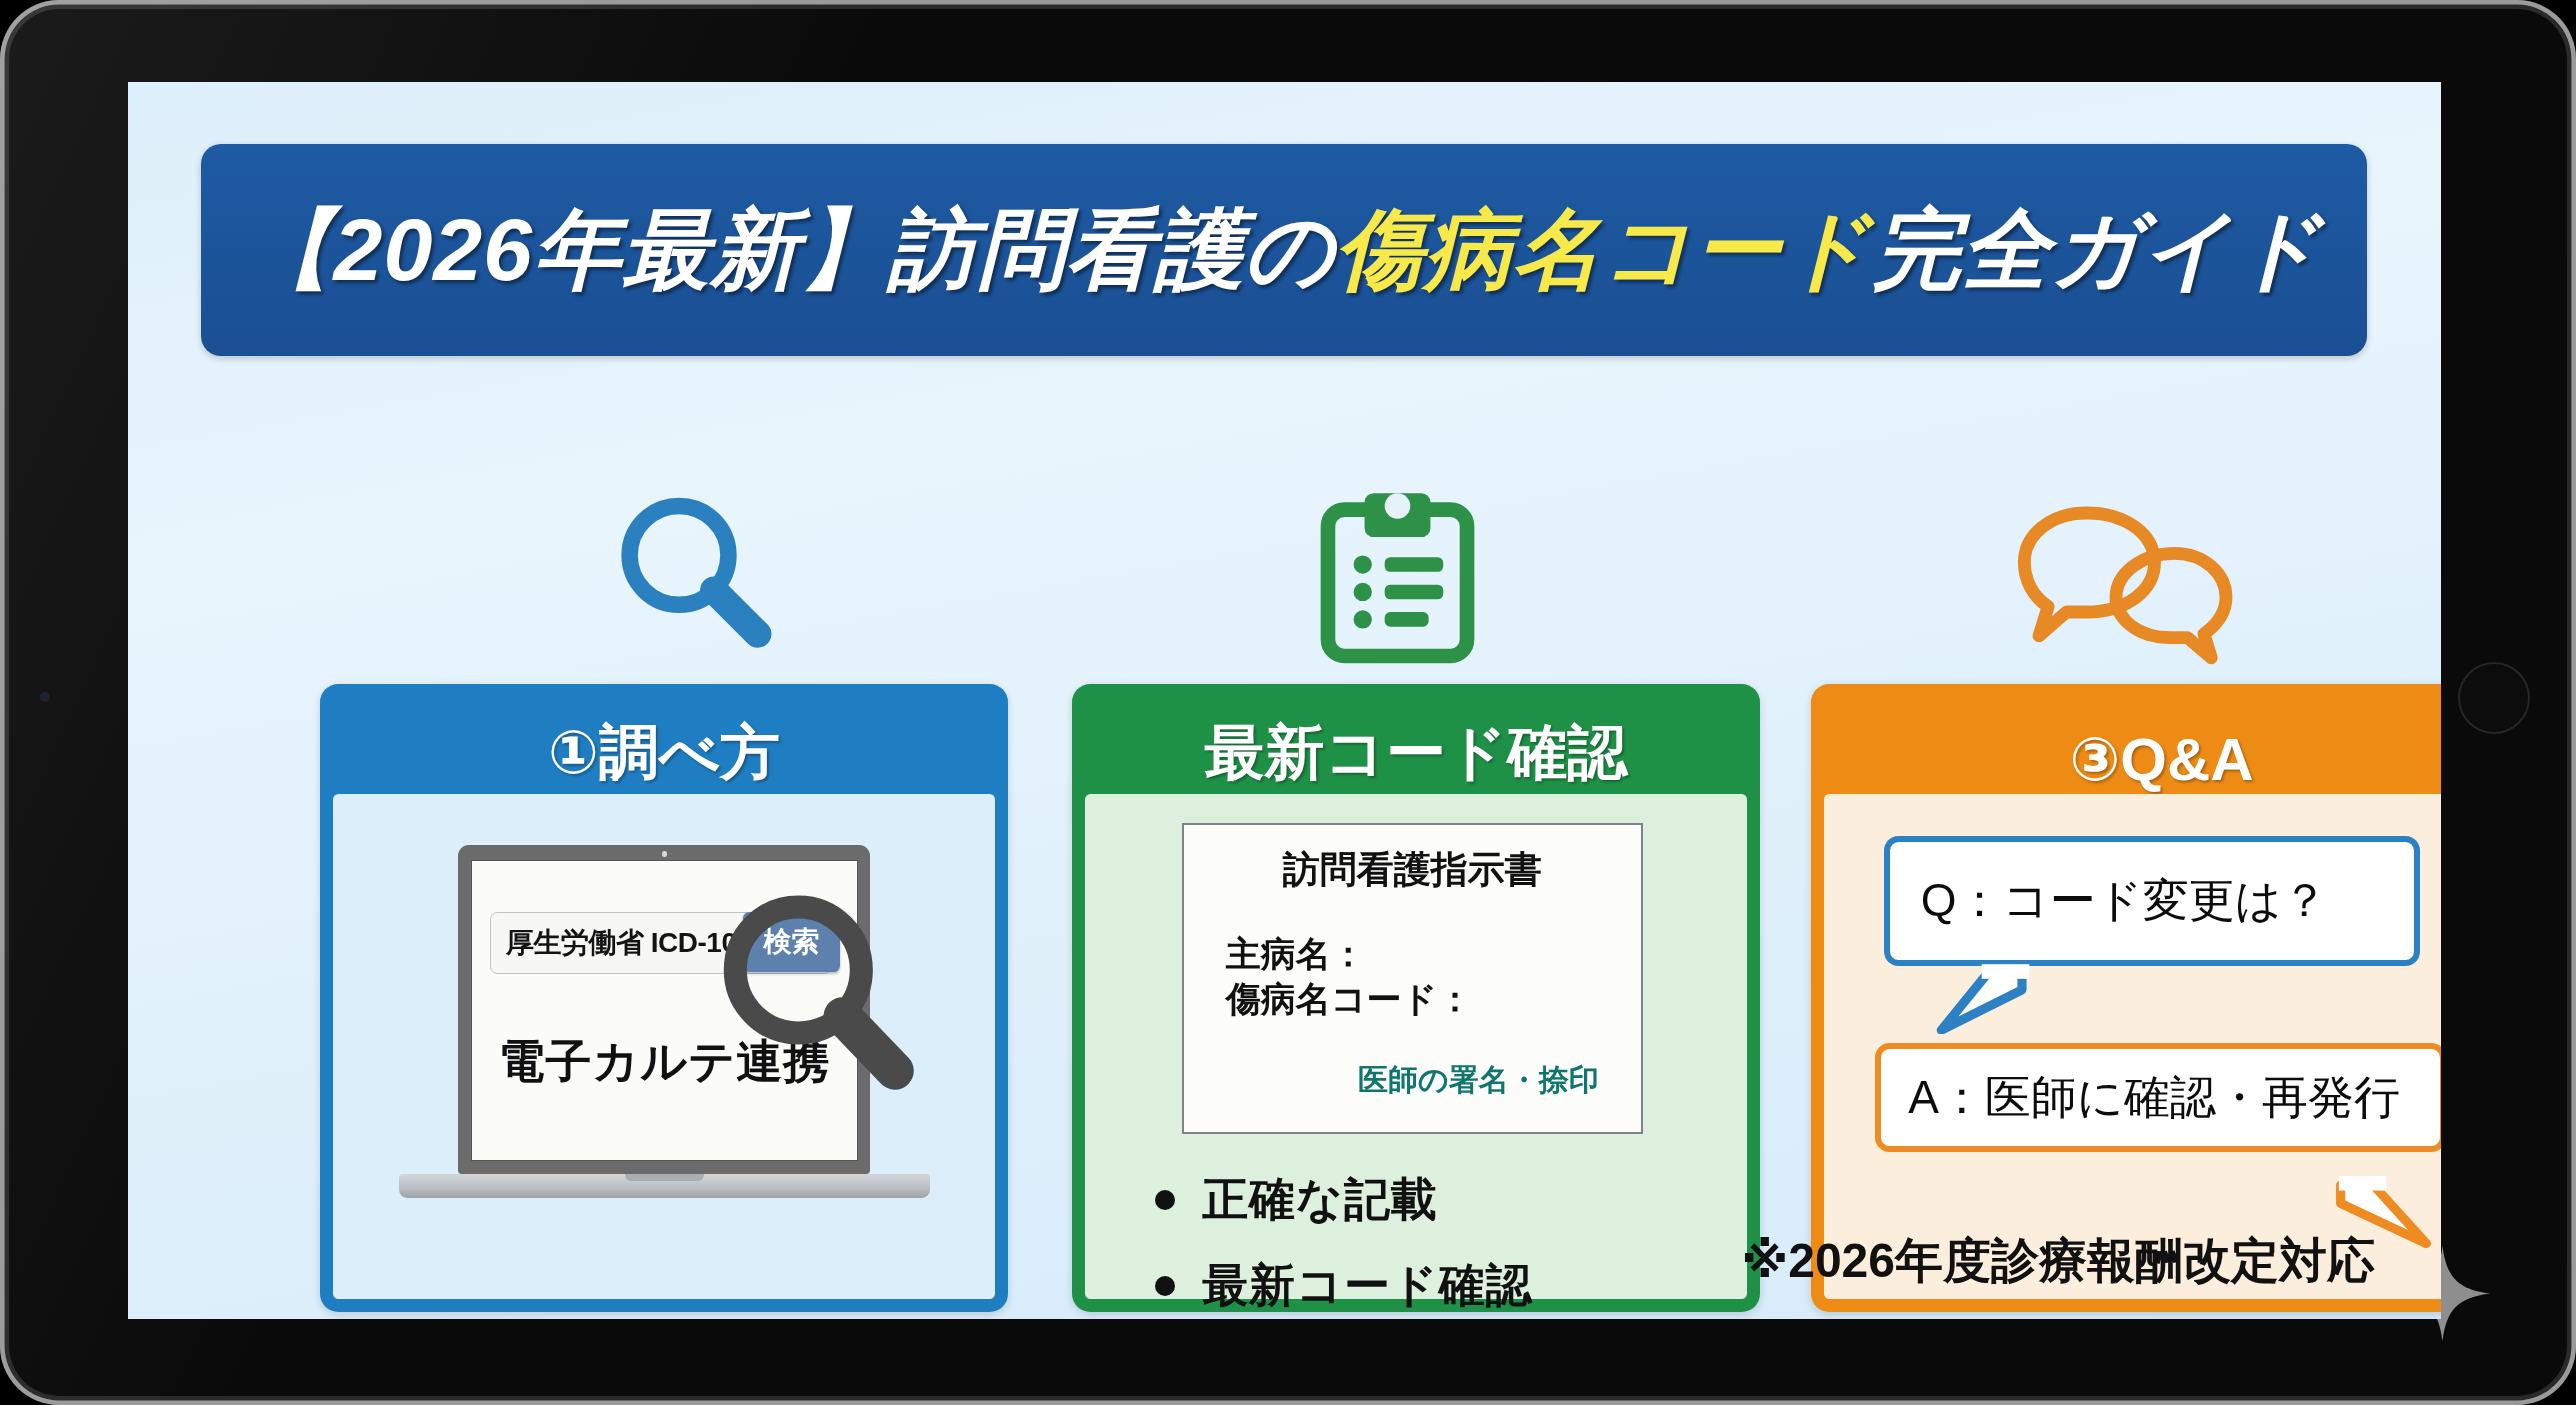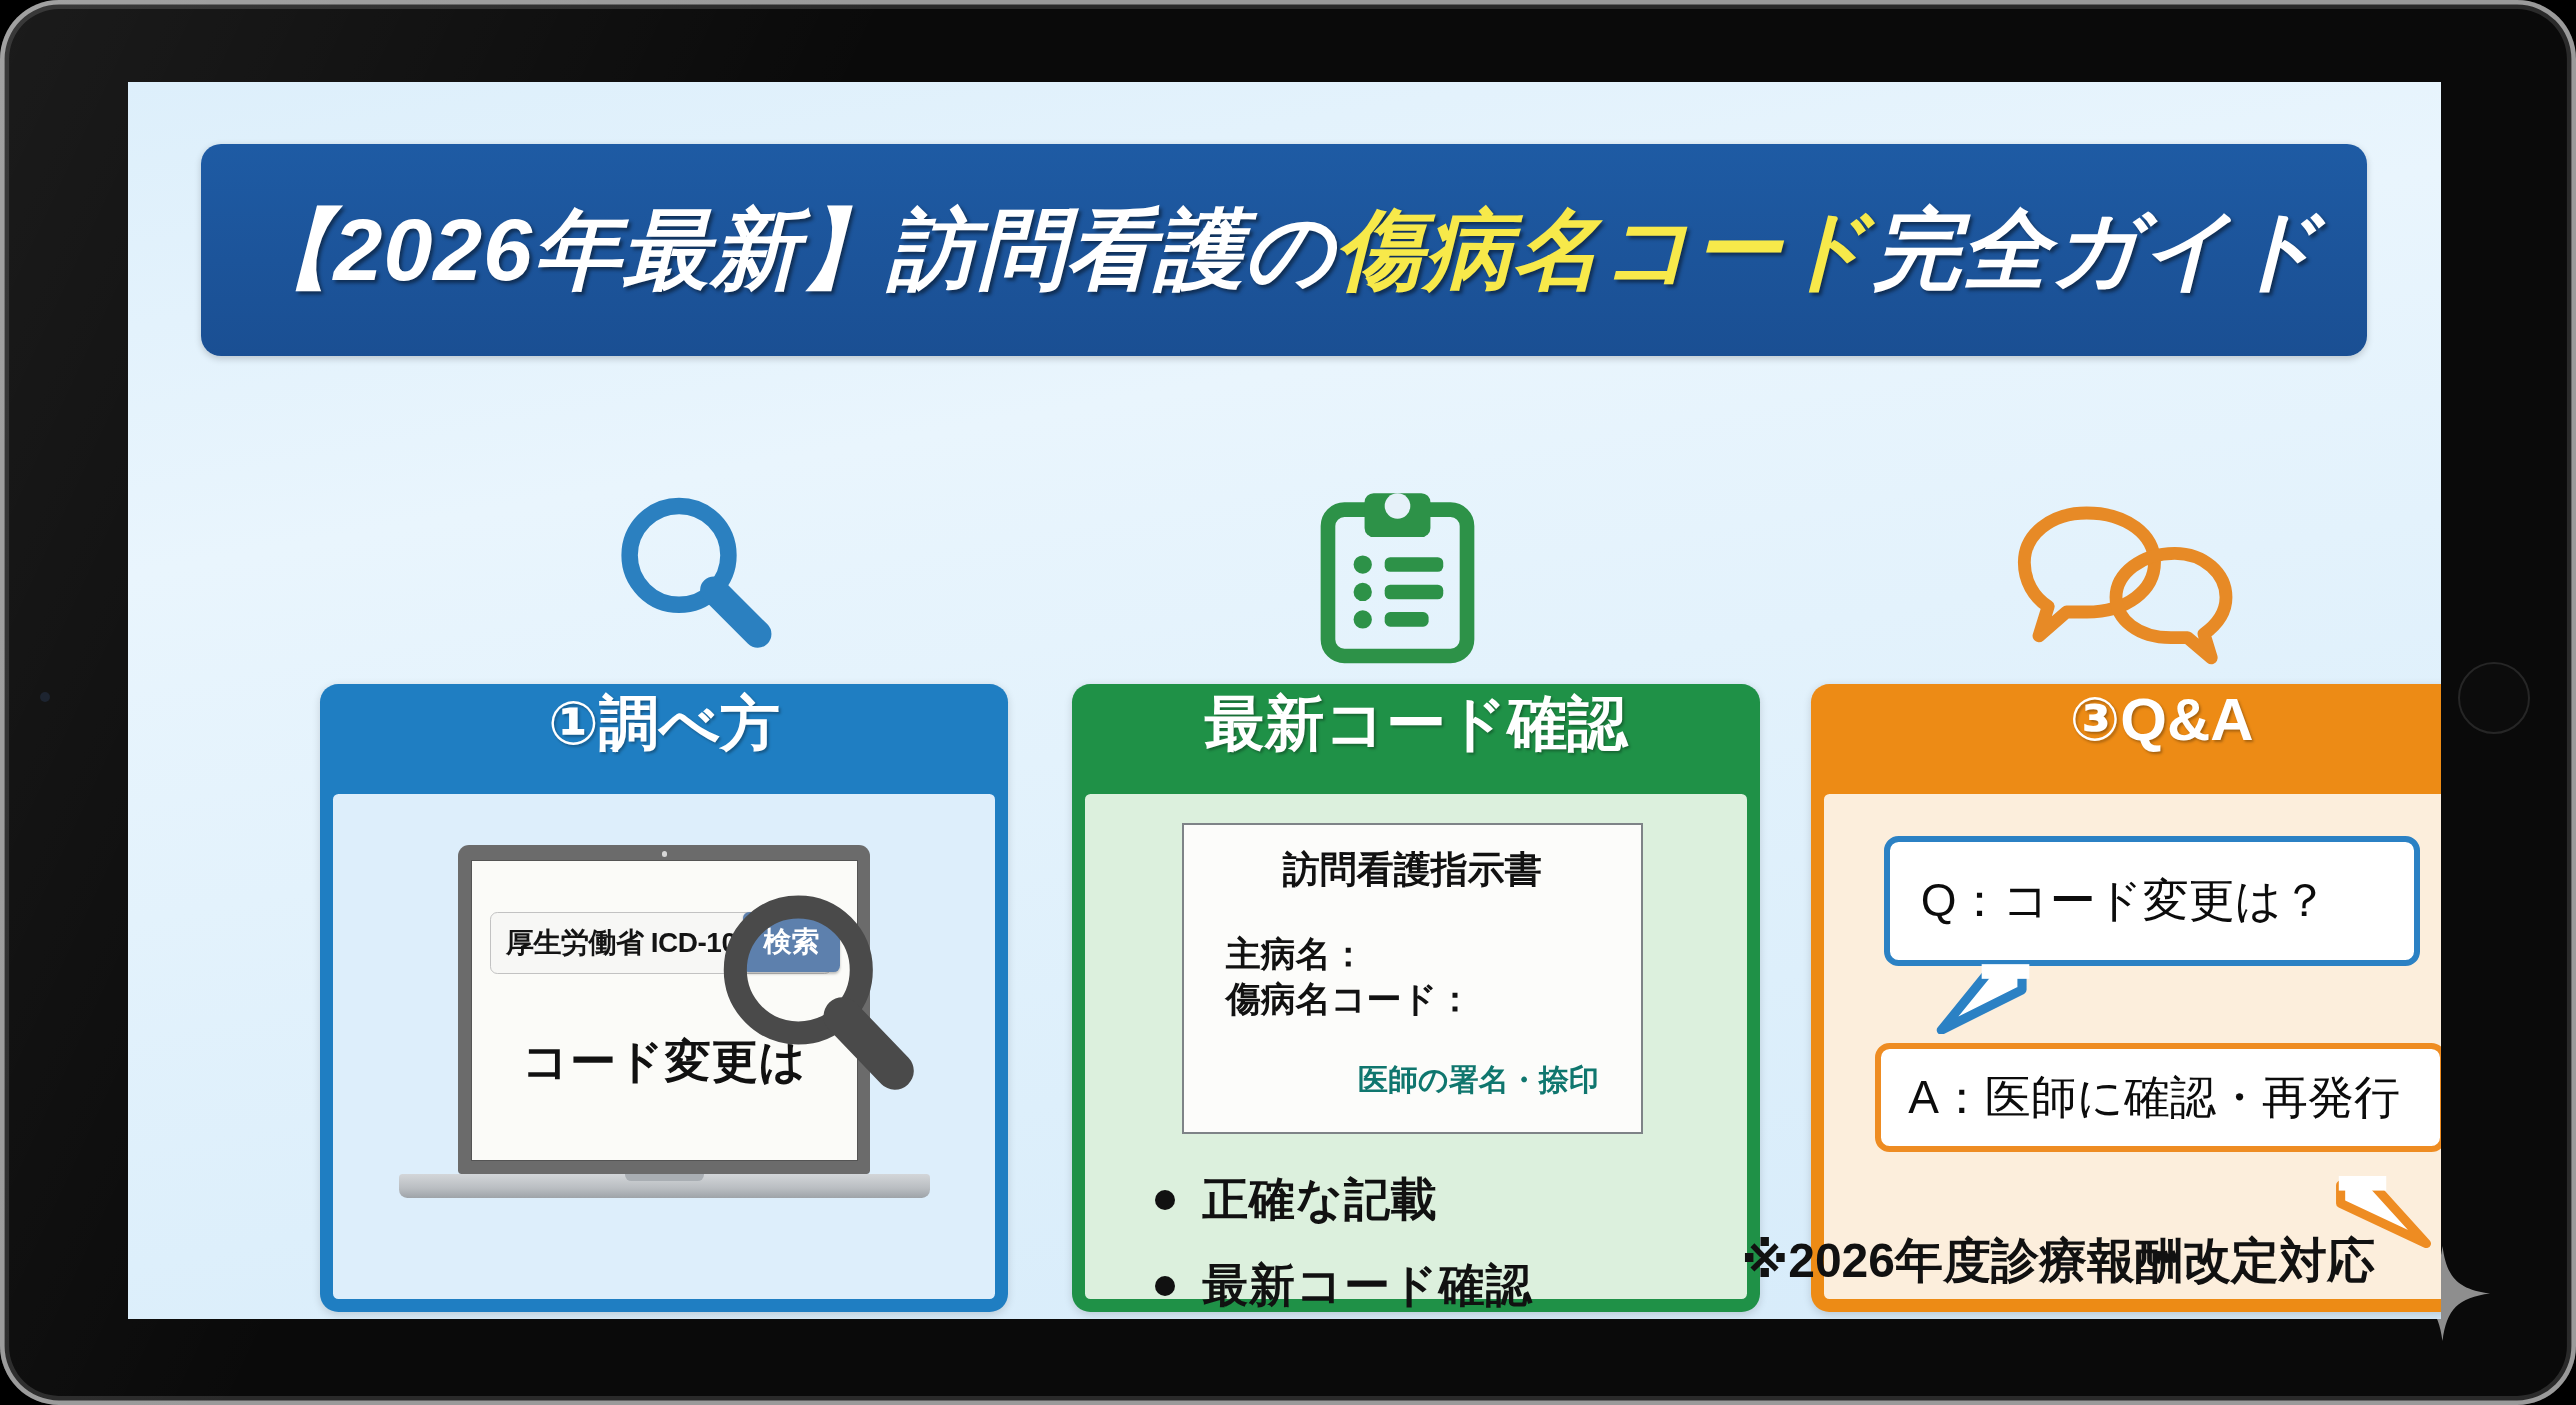--- a/index.html
+++ b/index.html
@@ -97,21 +97,21 @@
     border-radius: 18.3px;
     overflow: hidden;
     box-shadow: 0 2.7px 8.2px rgba(0,0,0,.14);
   }
   #card-1 { left: 192px; background: #1f7ec2; }
   #card-2 { left: 944px; background: #1f9147; }
   #card-3 { left: 1683px; background: #ed8b15; width: 701px; }
 
   .card-head {
     height: 110px;
-    display: flex; align-items: flex-start; justify-content: center;
+    display: flex; align-items: flex-end; justify-content: center;
   }
   .card-head-text {
     font-size: 60px; font-weight: bold; color: #fff;
     white-space: nowrap;
     text-shadow: 1.8px 1.8px 2.7px rgba(0,0,0,.30);
   }
   .card-body {
     position: absolute;
     left: 12.8px; right: 12.8px; top: 110px; bottom: 12.8px;
     border-radius: 5.5px;
@@ -324,21 +324,21 @@
       </div>
       <div class="card-body">
         <div id="laptop">
           <div id="laptop-lid">
             <div id="laptop-cam"></div>
             <div id="laptop-screen">
               <div id="search-row">
                 <span id="search-query">厚生労働省 ICD-10</span>
               </div>
               <div id="search-button">検索</div>
-              <div id="laptop-caption">コード変更は</div>
+              <div id="laptop-caption">電子カルテ連携</div>
               <svg id="magnifier" viewBox="0 0 100 100">
                 <circle cx="43" cy="40" r="30" fill="none" stroke="#4a4a4a" stroke-width="11"></circle>
                 <line x1="64" y1="62" x2="89" y2="88" stroke="#4a4a4a" stroke-width="18" stroke-linecap="round"></line>
               </svg>
             </div>
           </div>
           <div id="laptop-base">
             <div id="laptop-notch"></div>
           </div>
         </div>

